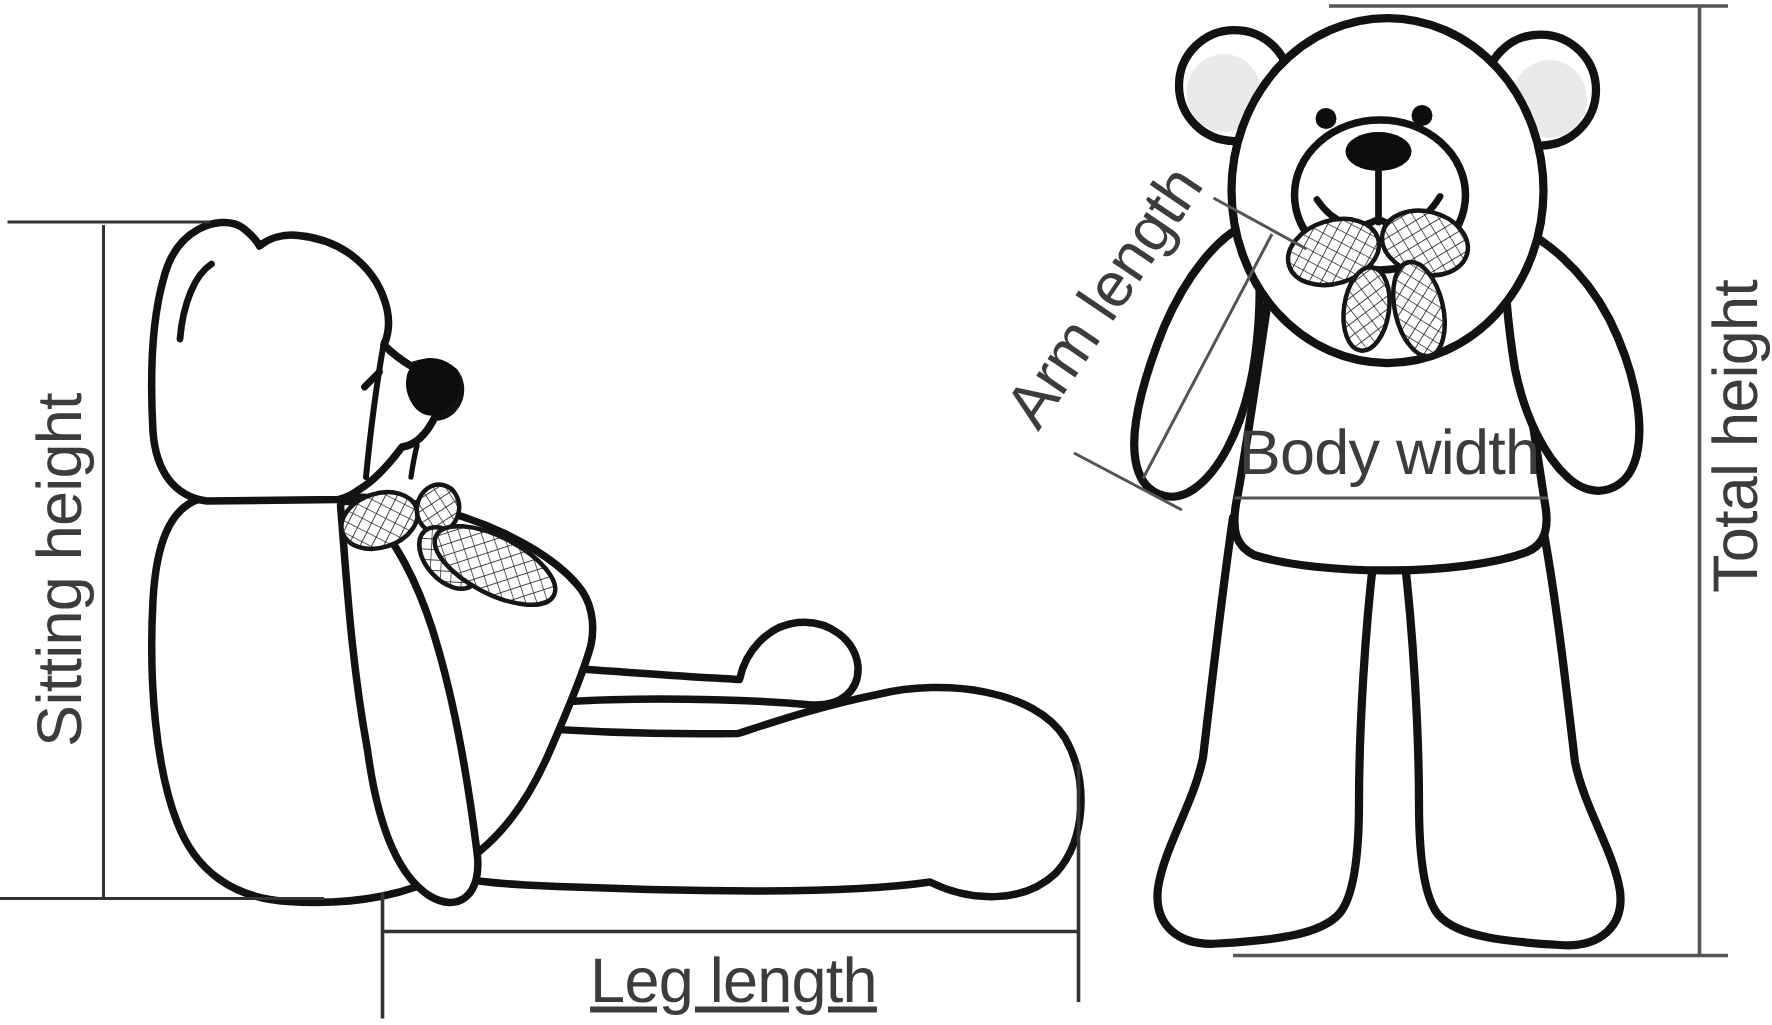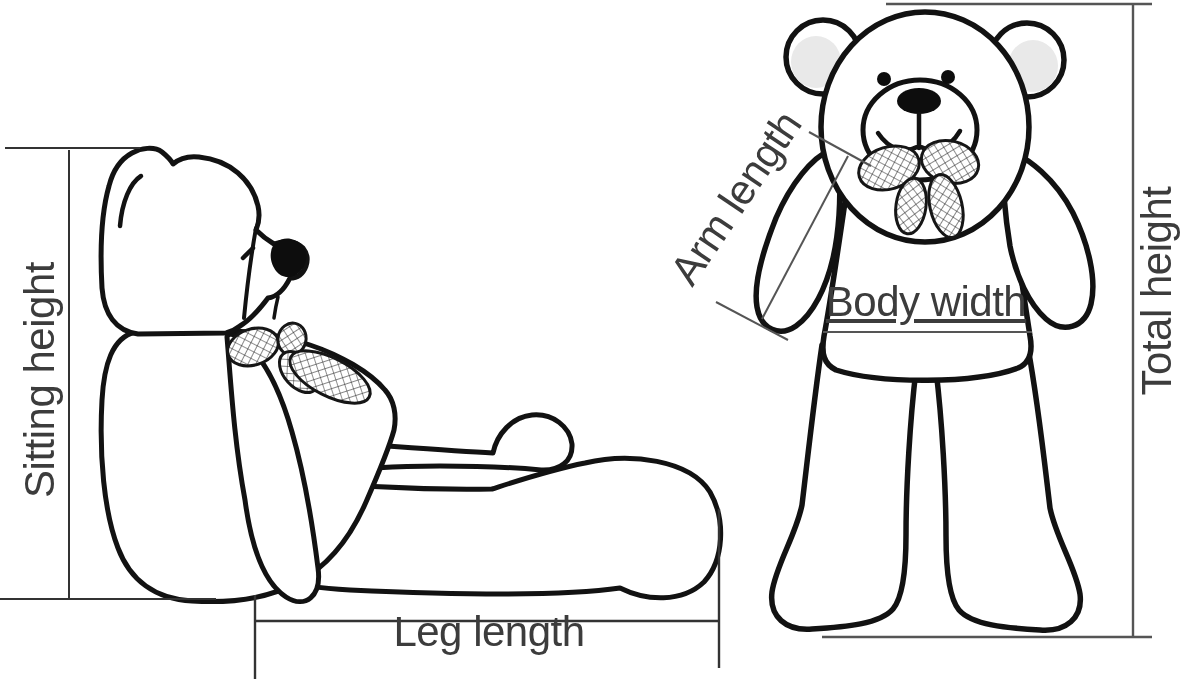--- a/index.html
+++ b/index.html
@@ -211,21 +211,21 @@
       <g stroke="#555555" stroke-width="2.4">
         <path d="M 886,4 H 1152"></path>
         <path d="M 1133,4 V 637"></path>
         <path d="M 822,637 H 1152"></path>
       </g>
     </g>
   </svg>
 
   <div class="meas-label rot-90" style="left:40px;top:380px;">Sitting height</div>
 
-  <div class="meas-label" style="left:489px;top:632px;">Leg length</div>
+  <div class="meas-label" style="left:489px;top:654px;text-decoration:underline;">Leg length</div>
 
   <div class="meas-label rot-arm" style="left:736px;top:198px;">Arm length</div>
 
-  <div class="meas-label" style="left:926px;top:302px;text-decoration:underline;">Body width</div>
+  <div class="meas-label" style="left:926px;top:302px;">Body width</div>
 
   <div class="meas-label rot-90" style="left:1157px;top:291px;">Total height</div>
 
 </div>
 
 </body></html>

